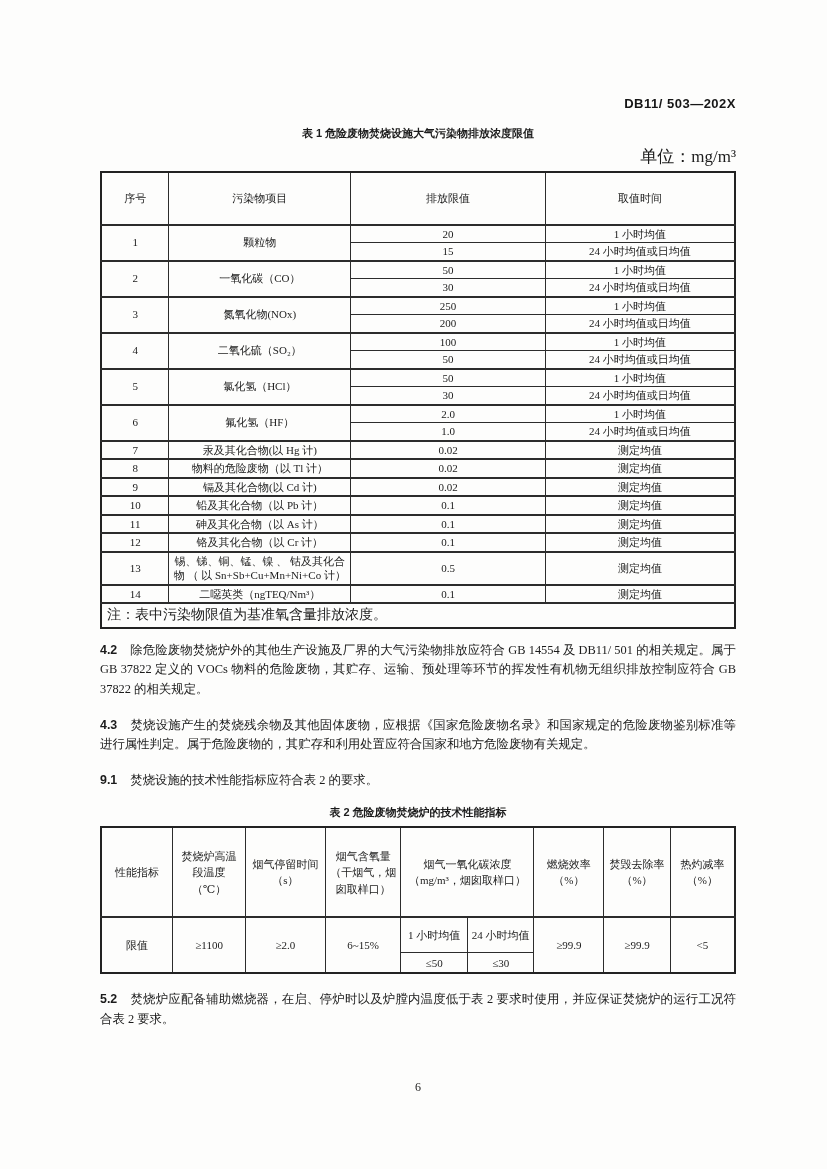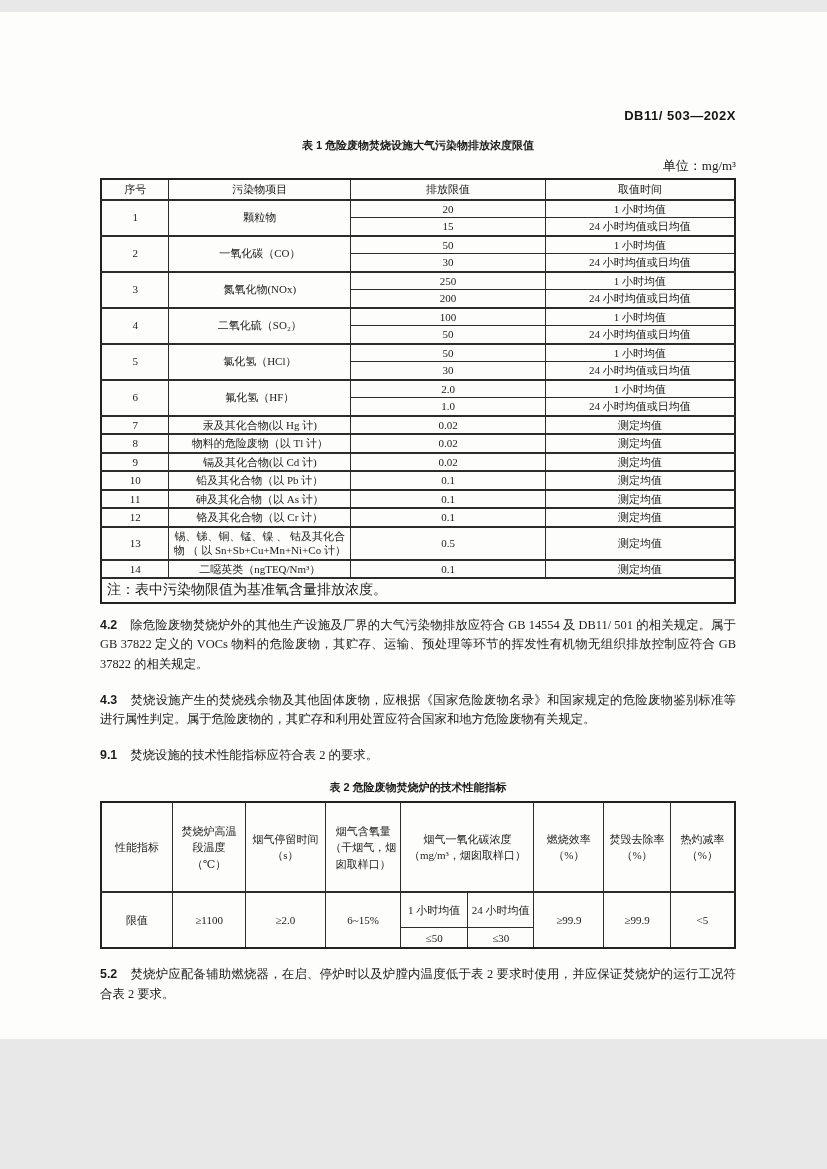--- a/index.html
+++ b/index.html
@@ -1,46 +1,46 @@
 <!DOCTYPE html>
 <html><head>
 <meta charset="utf-8">
 <style>
   html,body { margin:0; padding:0; background:#e8e8e8; }
   .page {
-    position:relative; width:827px; height:1027px; margin:12px auto;
+    position:relative; width:827px; height:1169px; margin:0 auto;
     background:#fdfdfc; color:#1b1b1b; overflow:hidden;
     font-family:"Liberation Serif","DejaVu Serif",serif;
   }
   .content { position:absolute; left:100px; top:96px; width:636px; }
 
   .doc-code {
     text-align:right; font-family:"Liberation Sans","DejaVu Sans",sans-serif;
     font-weight:600; font-size:13px; letter-spacing:0.5px; color:#161616;
   }
 
   p.clause { font-size:12.4px; line-height:1.58; text-align:justify; margin:12px 0 0 0; }
   p.clause.sp { margin-top:16px; }
   .cnum { font-family:"Liberation Sans","DejaVu Sans",sans-serif; font-weight:700; padding-right:13px; white-space:nowrap; }
 
   .tbl-title {
     text-align:center; font-family:"Liberation Sans","DejaVu Sans",sans-serif;
     font-weight:700; font-size:11px; margin:15px 0 0 0;
   }
-  .unit-line { text-align:right; font-size:13px; margin:4px 0 3px 0; }
+  .unit-line { text-align:right; font-size:17px; margin:4px 0 3px 0; }
 
   table { width:100%; border-collapse:collapse; table-layout:fixed; }
   .t1, .t2 { border:2px solid #222; }
   .t1 th, .t1 td, .t2 th, .t2 td {
     border:1px solid #2c2c2c; font-size:11px; font-weight:normal;
     line-height:1.32; padding:1px 2px; text-align:center; vertical-align:middle;
     overflow:hidden;
   }
   .t1 tr.grp > td, .t1 tr.grp > th { border-top-width:2px; }
-  .t1 th { padding:2px 2px; }
+  .t1 th { padding:18px 2px; }
   .t1 .note-cell { text-align:left; font-size:14px; padding:2px 5px; }
 
   .h5 { font-family:"Liberation Sans","DejaVu Sans",sans-serif; font-weight:700; font-size:12.8px; margin:20px 0 0 0; }
   .h5 .cnum { padding-right:15px; }
 
   .t2 { margin-top:6px; }
   .t2 thead th { border-bottom-width:2px; height:84px; line-height:1.5; padding:2px 4px; }
   .t2 .limit-top td { height:32px; }
   .t2 .limit-bottom td { height:17px; }
   .pageno {

